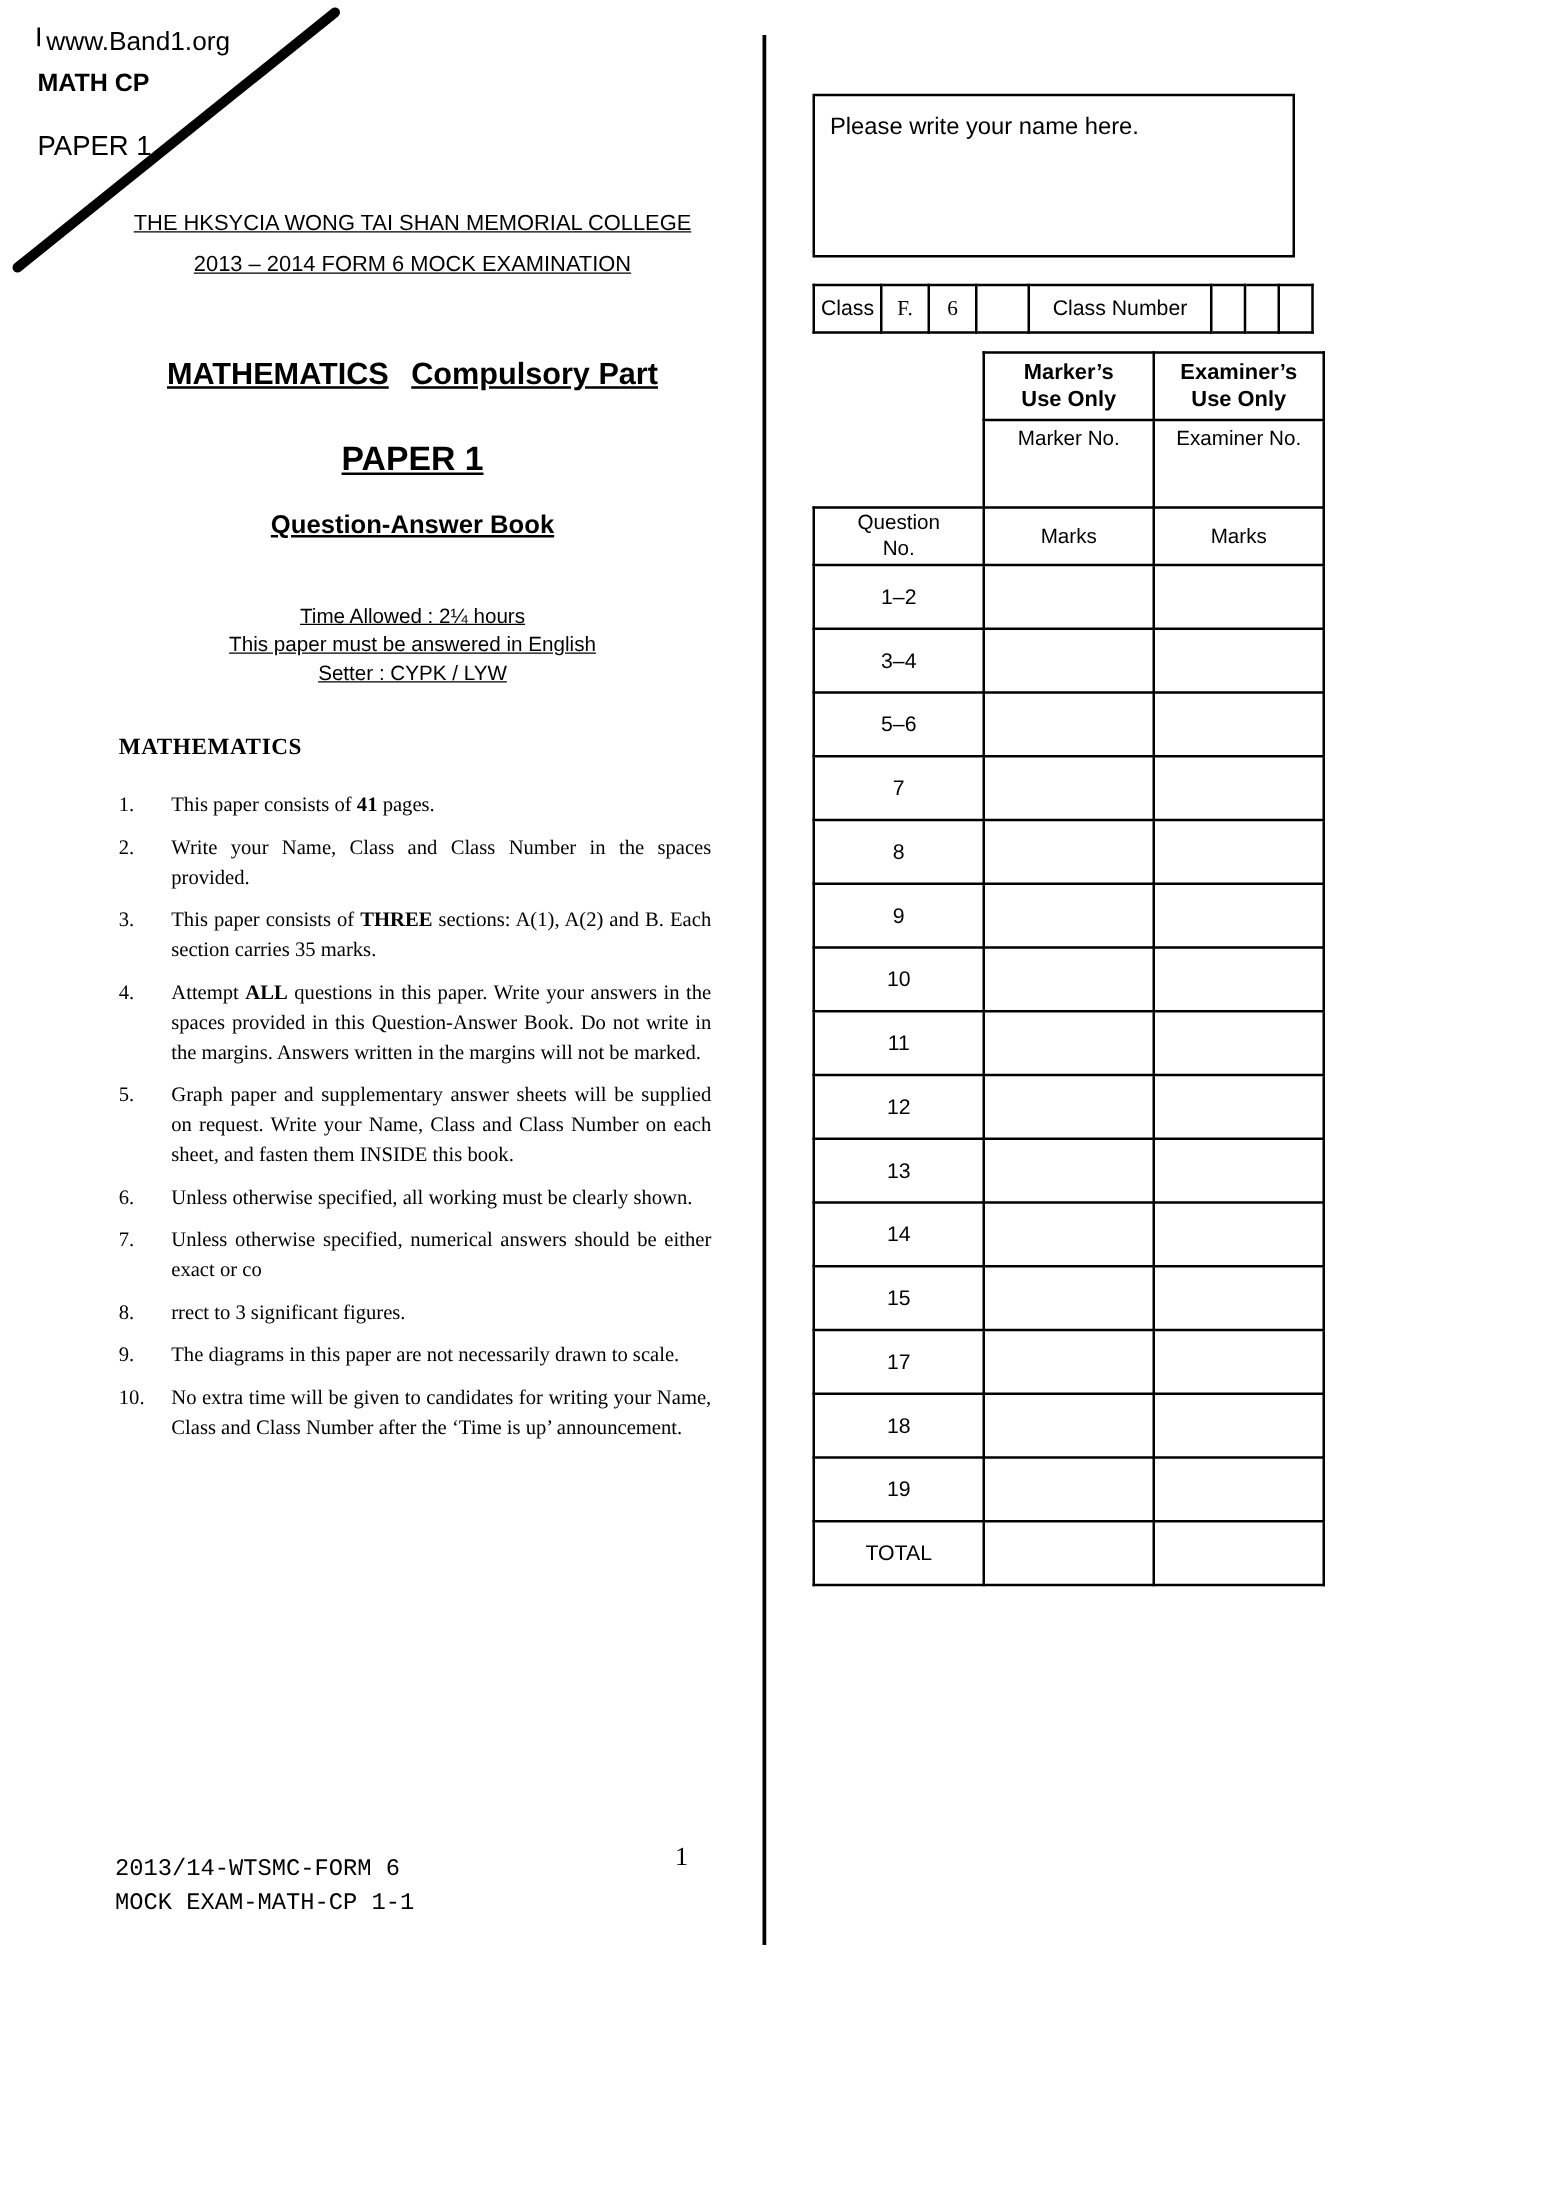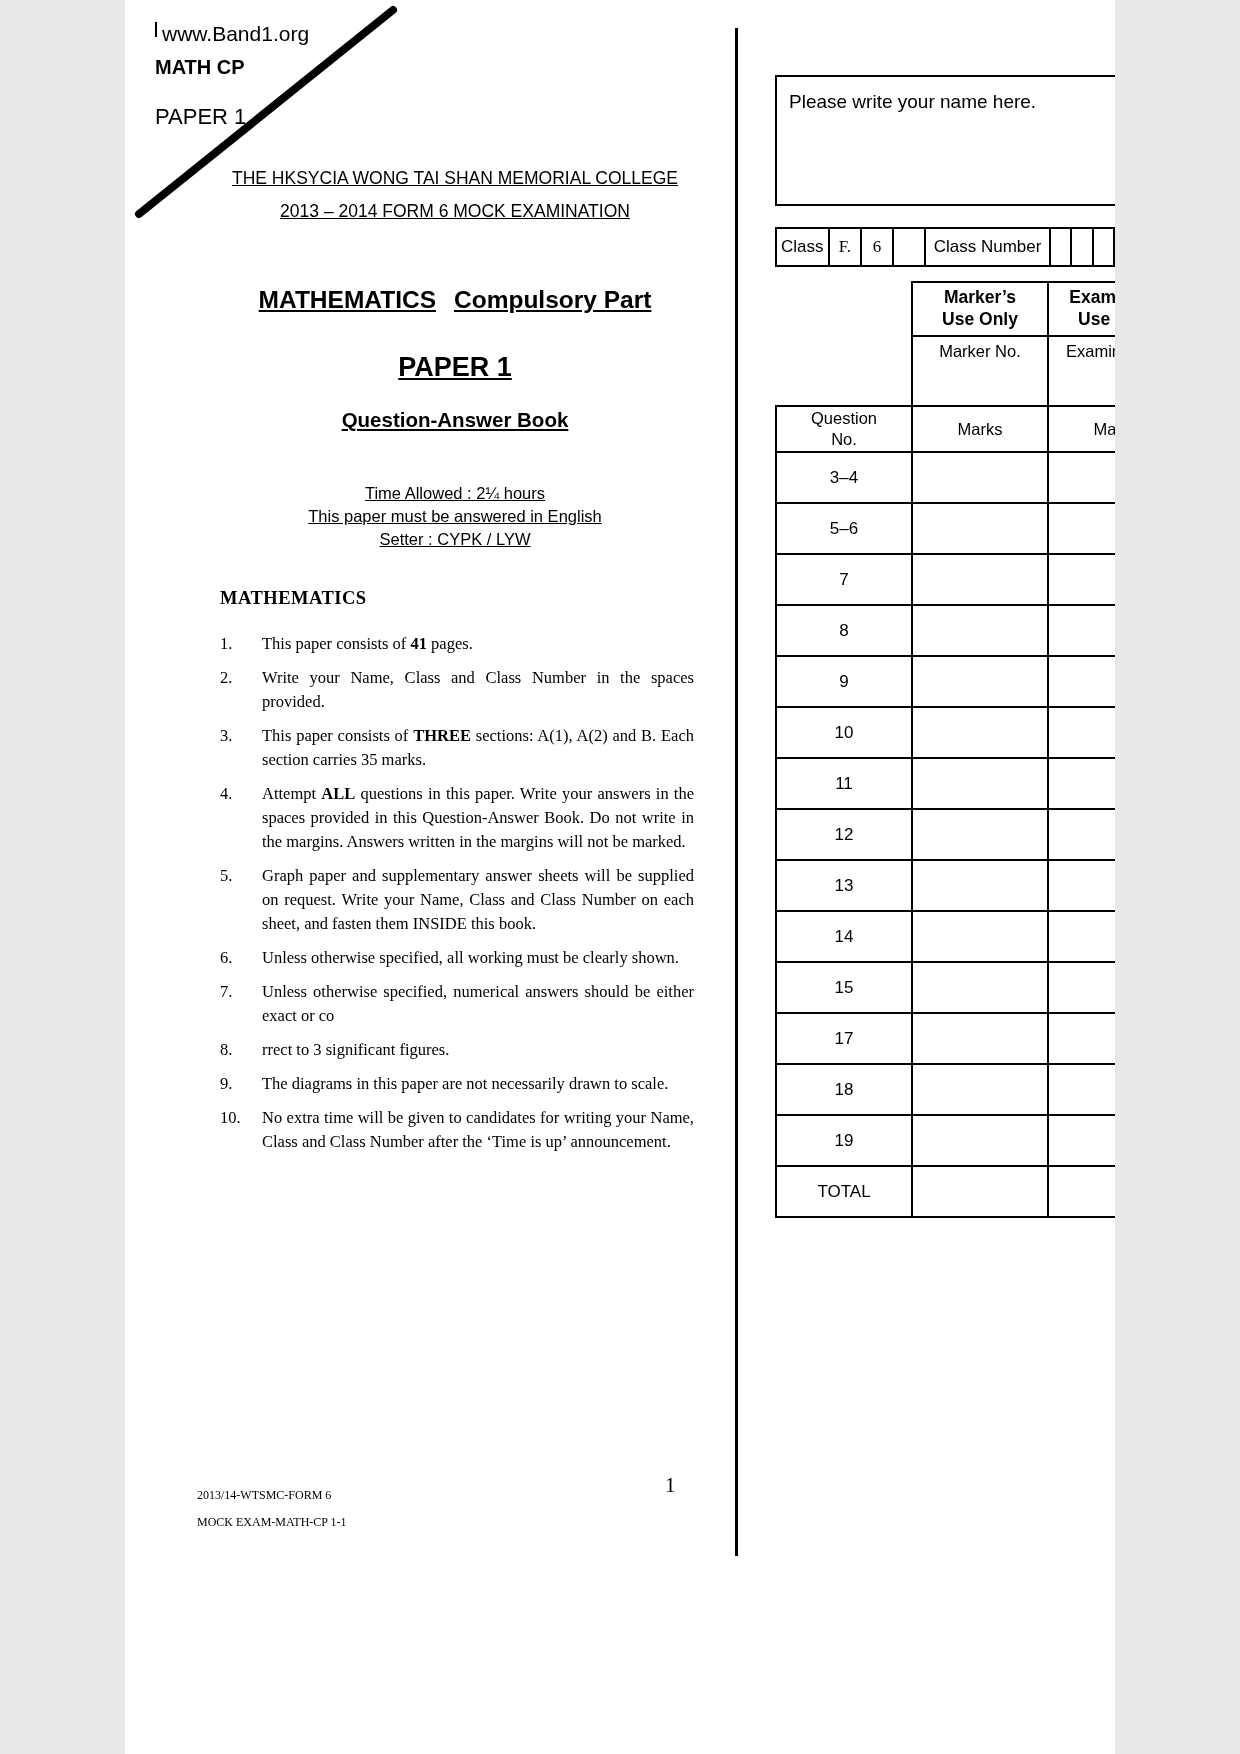--- a/index.html
+++ b/index.html
@@ -1,19 +1,19 @@
 <!DOCTYPE html>
 <html><head>
 <meta charset="utf-8">
 <style>
   * { margin: 0; padding: 0; box-sizing: border-box; }
   html, body { background: #e8e8e8; }
   .page {
     position: relative;
-    width: 990px;
+    width: 1240px;
     height: 1754px;
     margin: 0 auto;
     background: #ffffff;
     font-family: "Liberation Sans", sans-serif;
     color: #000;
     overflow: hidden;
   }
   .abs { position: absolute; }
   .serif { font-family: "Liberation Serif", serif; }
   .pre { white-space: pre-line; line-height: 1.25; }
@@ -71,21 +71,21 @@
 
   .marks-table { left: 650px; top: 281px; border-collapse: collapse; table-layout: fixed; width: 410px; }
   .marks-table td { border: 2px solid #000; text-align: center; vertical-align: middle; padding: 0; }
   .marks-table td.nob { border: none; }
   .marks-table .h1 td { height: 54px; font-weight: bold; font-size: 17.5px; }
   .marks-table .h2 td { height: 70px; vertical-align: top; padding-top: 5px; font-size: 16.5px; font-weight: normal; }
   .marks-table .h3 td { height: 46px; font-size: 16.5px; }
   .marks-table .data-row td { height: 51px; font-size: 17px; }
 
   
-  .footer-code { left: 72px; top: 1482px; font-family: Liberation Serif, serif; font-size: 12px; line-height: 27px; }
+  .footer-code { left: 92px; top: 1482px; font-family: Liberation Mono, monospace; font-size: 19px; line-height: 27px; }
   .page-number { left: 540px; top: 1473px; font-family: "Liberation Serif", serif; font-size: 21px; }
 </style>
 </head>
 <body>
 
 <div class="page">
 
   <svg class="abs strike-svg" width="290" height="230" viewBox="0 0 290 230">
     <line x1="14" y1="214" x2="268" y2="10" stroke="#000" stroke-width="8" stroke-linecap="round"></line>
   </svg>
@@ -190,20 +190,25 @@
       </tr>
       <tr class="h3">
         <td class="pre">Question
 No.</td>
         <td>Marks</td>
         <td>Marks</td>
       </tr>
     </tbody>
     <tbody id="marks-rows">
         <tr class="data-row">
+          <td>1–2</td>
+          <td></td>
+          <td></td>
+        </tr>
+        <tr class="data-row">
           <td>3–4</td>
           <td></td>
           <td></td>
         </tr>
         <tr class="data-row">
           <td>5–6</td>
           <td></td>
           <td></td>
         </tr>
         <tr class="data-row">

